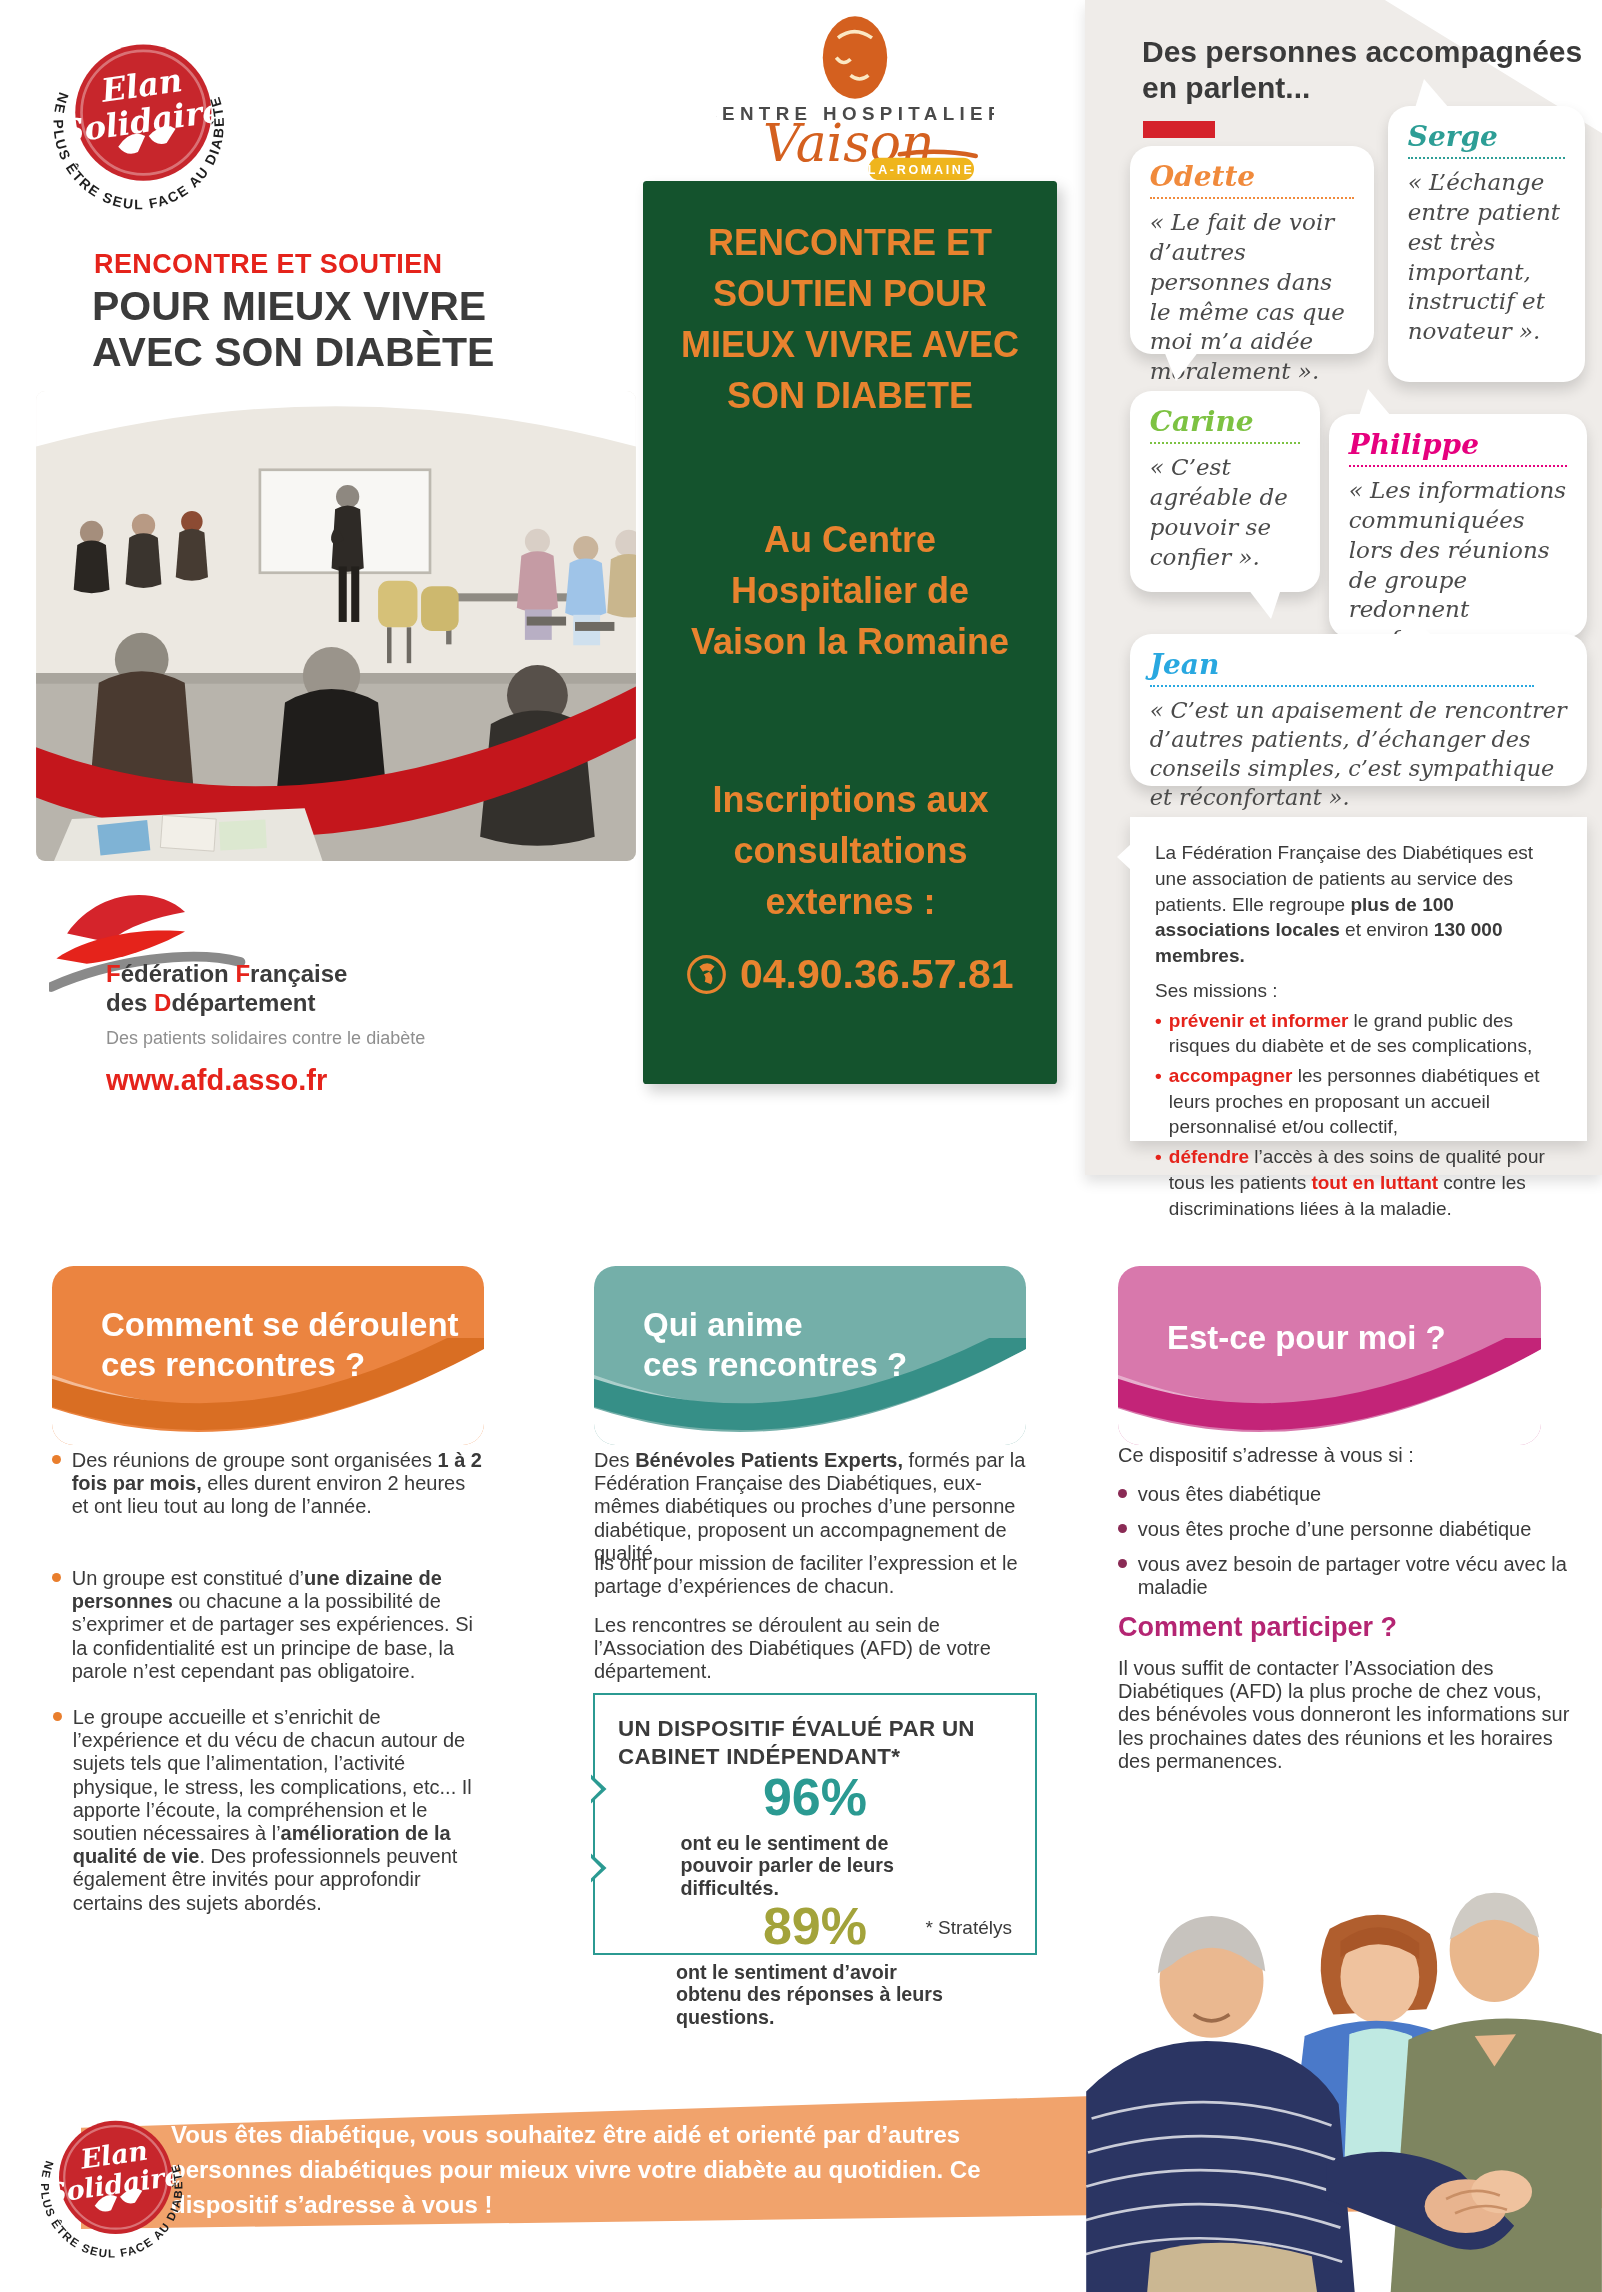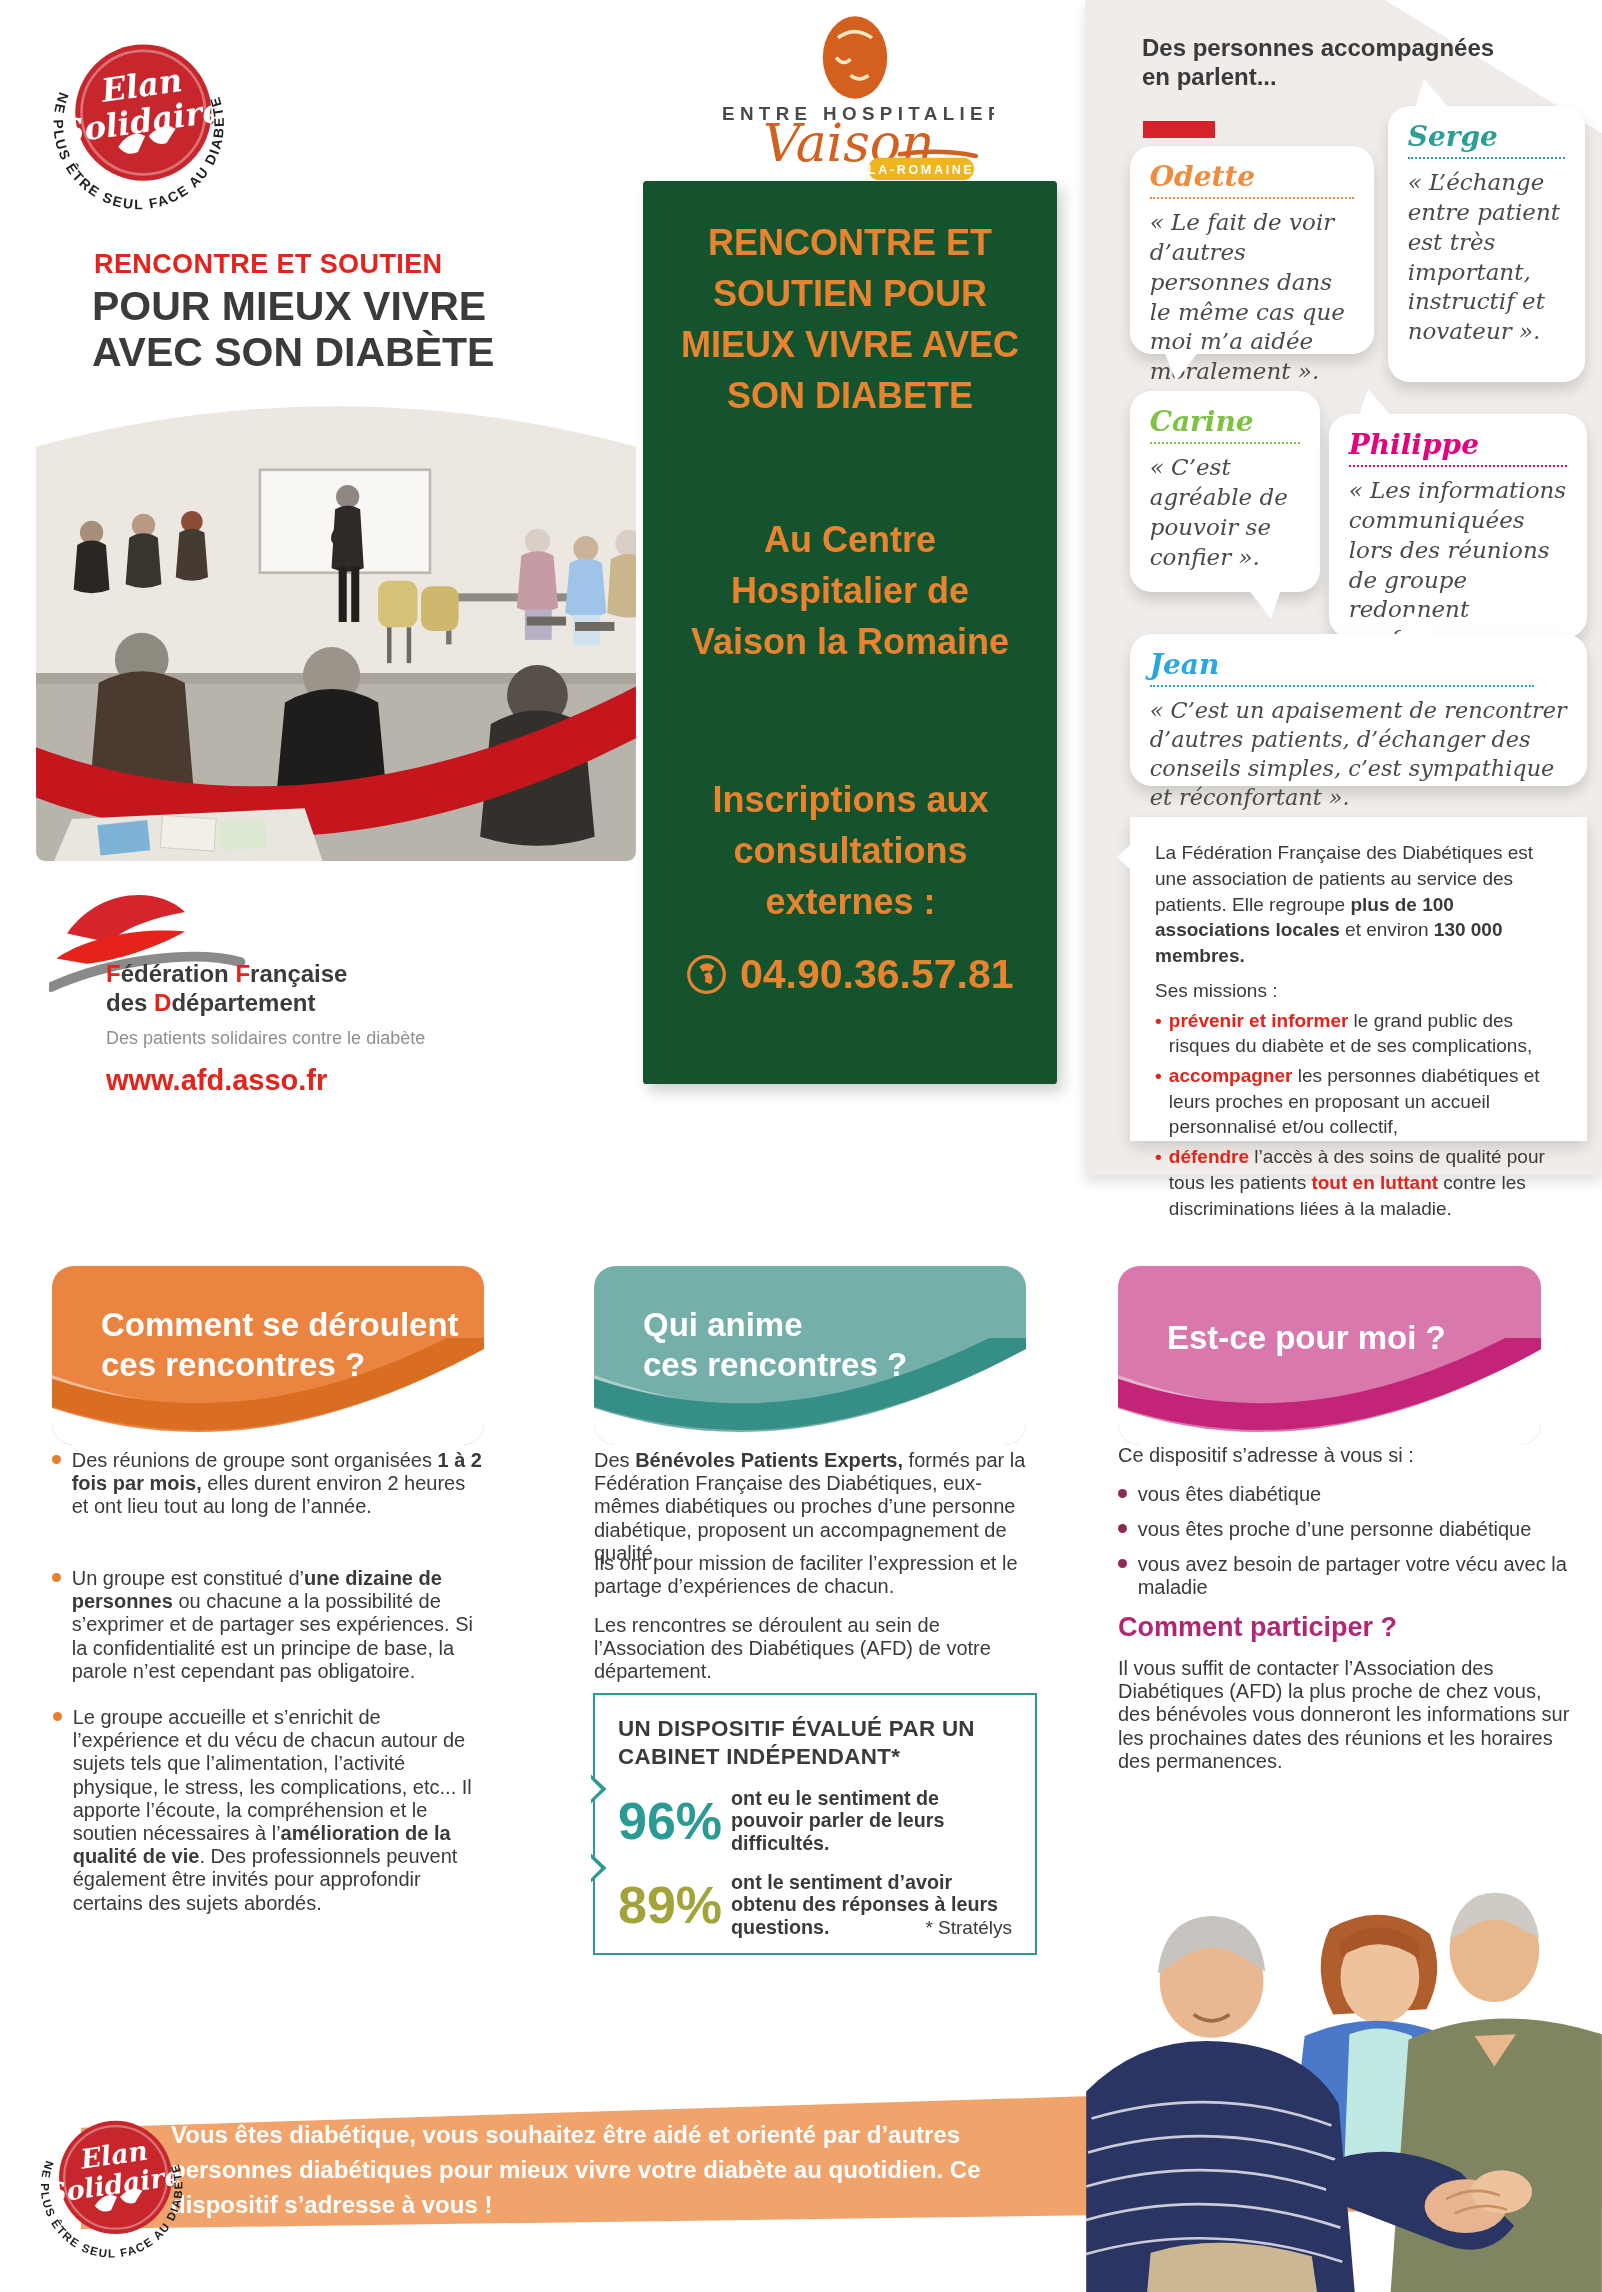--- a/index.html
+++ b/index.html
@@ -13,21 +13,21 @@
   .ffd-sub{font-size:18px;color:#8F8F8F;margin-top:5.4px;}
   .website{font-size:29px;font-weight:700;color:#E5231B;}
   .red{color:#E5231B;}
   
   .beige-box{left:643px;top:181px;width:414px;height:903px;background:#14532d;border-radius:3.6px;box-shadow:5.4px 7.2px 14.3px rgba(0,0,0,.18);}
   .orange-big{color:#E8832F;font-weight:700;font-size:36px;line-height:1.42;text-align:center;}
   .phone-row{display:flex;align-items:center;justify-content:center;gap:12.5px;color:#E8832F;font-weight:700;font-size:41px;}
   
   .gray-panel{left:1085px;top:0;width:517px;height:1175px;background:#EFECE9;box-shadow:0 7.2px 12.5px rgba(0,0,0,.12);}
   .gray-panel::before{content:"";position:absolute;right:0;top:0;width:100%;height:215px;background:#fff;clip-path:polygon(58% 0,100% 0,100% 62%);}
-  .rp-title{font-size:24px;font-weight:700;color:#3A3A3A;line-height:1.2;}
+  .rp-title{font-size:30px;font-weight:700;color:#3A3A3A;line-height:1.2;}
   .red-bar{width:72px;height:17px;background:#D5222B;}
   .bubble{background:#fff;border-radius:21.5px;box-shadow:0 7.2px 14.3px rgba(0,0,0,.14);padding:14.3px 19.7px 16px 19.7px;box-sizing:border-box;}
   .bubble .name{font-family:"DejaVu Serif",serif;font-style:italic;font-weight:700;font-size:28px;display:block;border-bottom:2.7px dotted currentColor;padding-bottom:3.6px;}
   .bubble .quote{font-family:"DejaVu Serif",serif;font-style:italic;font-size:23px;color:#4A4A4A;line-height:1.3;margin-top:9px;}
   .tail{position:absolute;width:0;height:0;}
   .c-odette{color:#F08A3C;} .c-serge{color:#2D9E96;} .c-carine{color:#7DC242;} .c-philippe{color:#E6007E;} .c-jean{color:#29A8E0;}
   .fede-box{left:1130px;top:817px;width:457px;height:324px;background:#fff;box-shadow:0 7.2px 14.3px rgba(0,0,0,.14);padding:23px 25px;box-sizing:border-box;font-size:19px;color:#3A3A3A;line-height:1.36;}
   .fede-box .notch{position:absolute;left:-13.4px;top:27px;width:0;height:0;border-top:13.4px solid transparent;border-bottom:13.4px solid transparent;border-right:14.3px solid #fff;}
   .b{font-weight:700;} .rb{font-weight:700;color:#E5231B;}
   .fede-li{display:flex;gap:7.2px;margin-top:3.6px;}
@@ -35,21 +35,21 @@
   
   .hdr-card{height:179px;border-radius:21.5px;overflow:hidden;}
   .hdr-card .ttl{position:absolute;left:49px;top:39px;color:#fff;font-weight:700;font-size:33px;line-height:1.22;z-index:3;}
   .hdr-orange{background:#EB8440;} .hdr-teal{background:#74AFA9;} .hdr-pink{background:#D878AC;}
   .body-txt{font-size:20px;color:#3A3A3A;line-height:1.16;}
   .blist{display:flex;gap:10.7px;}
   .blist .dot{width:9px;height:9px;border-radius:50%;margin-top:6.3px;flex:0 0 auto;}
   .dot-orange{background:#E97E2D;} .dot-plum{background:#8A2B55;}
   .stats-box{left:593px;top:1693px;width:444px;height:262px;border:2.7px solid #2B9A92;background:#fff;box-sizing:border-box;padding:19.7px 23px;}
   .stats-title{font-size:22.4px;font-weight:700;color:#3A3A3A;line-height:1.25;letter-spacing:0.3px;}
-  .stat-row{display:flex;align-items:center;gap:9px;margin-top:16px;}
+  .stat-row{display:flex;align-items:center;gap:9px;flex-direction:column;}
   .stat-num{font-size:52px;font-weight:700;line-height:1;}
   .t-teal{color:#2B9A92;} .t-olive{color:#A3A33B;}
   .stat-lbl{font-size:19.7px;font-weight:700;color:#3A3A3A;line-height:1.15;}
   .stat-note{position:absolute;right:23px;bottom:14.3px;font-size:19px;color:#3A3A3A;}
   .sb-notch{position:absolute;left:-4.5px;width:16px;height:30px;}
   .sb-notch .o{position:absolute;inset:0;background:#2B9A92;clip-path:polygon(0 0,100% 50%,0 100%);}
   .sb-notch .i{position:absolute;left:0;top:4.5px;width:10.7px;height:21.5px;background:#fff;clip-path:polygon(0 0,100% 50%,0 100%);}
   .subhead-pink{font-size:27px;font-weight:700;color:#B42573;}
   
   .banner{left:81px;top:2080px;width:1522px;height:149px;background:#F1A36C;clip-path:polygon(0 32%,100% 0,100% 86%,0 100%);z-index:1;}

